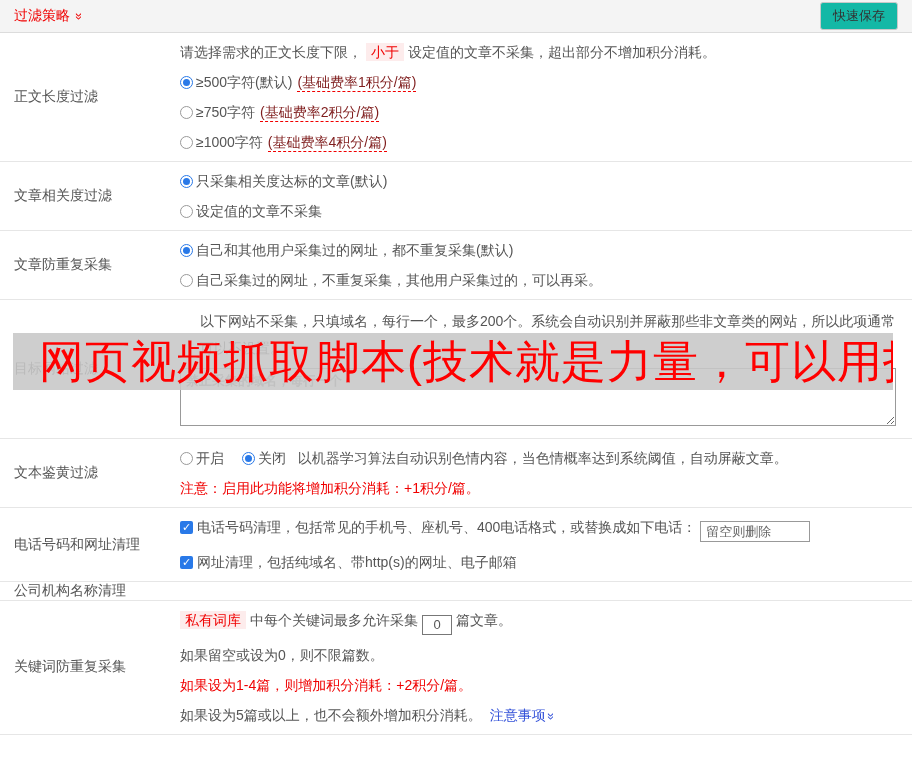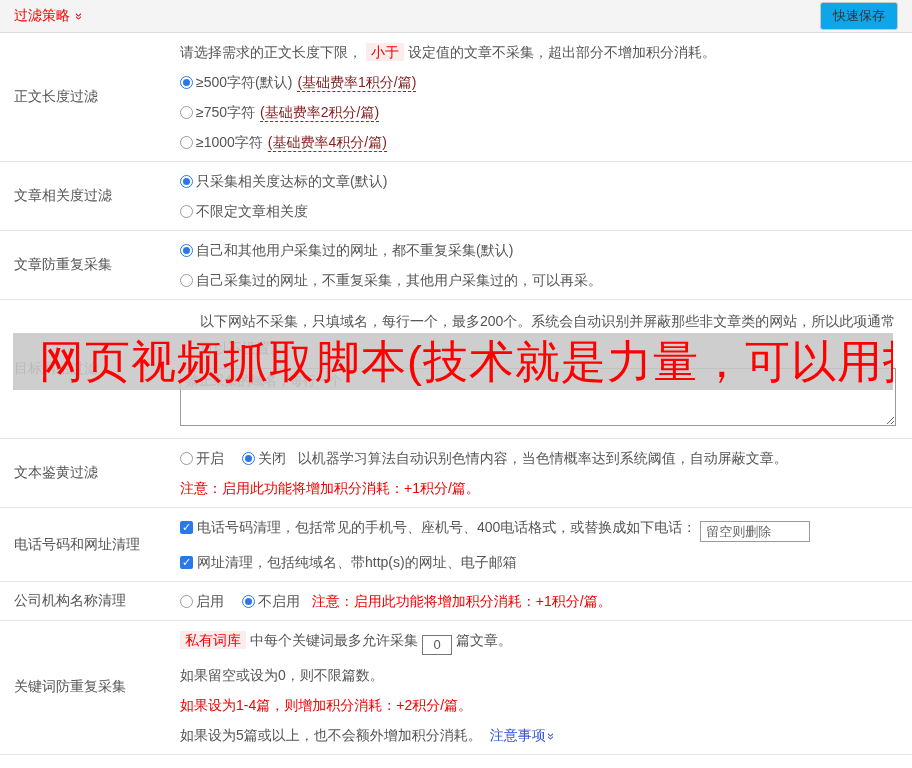--- a/index.html
+++ b/index.html
@@ -10,21 +10,21 @@
   }
   
   .topbar {
     height:33px; background:#f4f4f4; border-bottom:1px solid #dcdcdc;
     display:flex; align-items:center; justify-content:space-between;
     padding:0 14px;
   }
   .topbar-title { color:#f00000; font-size:14px; }
   .chev { display:inline-block; transform:rotate(-90deg); font-size:13px; line-height:1; vertical-align:-1px; }
   .save-btn {
-    background:#0ea5e9; border:1px solid #c9c9c9; border-radius:3px;
+    background:#14b8a6; border:1px solid #c9c9c9; border-radius:3px;
     color:#333; font-size:13px; padding:4px 12px; cursor:pointer;
     font-family:inherit;
   }
   
   .row { display:flex; border-bottom:1px solid #e6e6e6; }
   .row-label {
     width:180px; flex-shrink:0; padding-left:14px;
     display:flex; align-items:center; color:#555;
   }
   .row-content { flex:1; padding:4px 16px 4px 0; }
@@ -118,21 +118,21 @@
   </div>
 </div>
 
 <div class="row">
   <div class="row-label">文章相关度过滤</div>
   <div class="row-content">
     <div class="line">
       <span class="radio on"></span><span>只采集相关度达标的文章(默认)</span>
     </div>
     <div class="line">
-      <span class="radio"></span><span>不限定文章相关度</span>
+      <span class="radio"></span><span>设定值的文章不采集</span>
     </div>
   </div>
 </div>
 
 <div class="row">
   <div class="row-label">文章防重复采集</div>
   <div class="row-content">
     <div class="line">
       <span class="radio on"></span><span>自己和其他用户采集过的网址，都不重复采集(默认)</span>
     </div>
@@ -173,27 +173,20 @@
       <input class="text-input" type="text" placeholder="留空则删除" style="">
     </div>
     <div class="line">
       <span class="checkbox">✓</span><span>网址清理，包括纯域名、带http(s)的网址、电子邮箱</span>
     </div>
   </div>
 </div>
 
 <div class="row">
   <div class="row-label">公司机构名称清理</div>
-  <div class="row-content">
-    <div class="line">
-      <span><span class="radio"></span><span>启用</span></span>
-      <span class="opt-gap"><span class="radio on"></span><span>不启用</span></span>
-      <span class="red" style="margin-left:8px;">注意：启用此功能将增加积分消耗：+1积分/篇。</span>
-    </div>
-  </div>
 </div>
 
 <div class="row">
   <div class="row-label">关键词防重复采集</div>
   <div class="row-content">
     <div class="line">
       <span class="hl" style="margin-left:0;">私有词库</span><span>中每个关键词最多允许采集</span><input class="num-input" type="text" value="0" style=""><span>篇文章。</span>
     </div>
     <div class="line">如果留空或设为0，则不限篇数。</div>
     <div class="line red">如果设为1-4篇，则增加积分消耗：+2积分/篇。</div>

